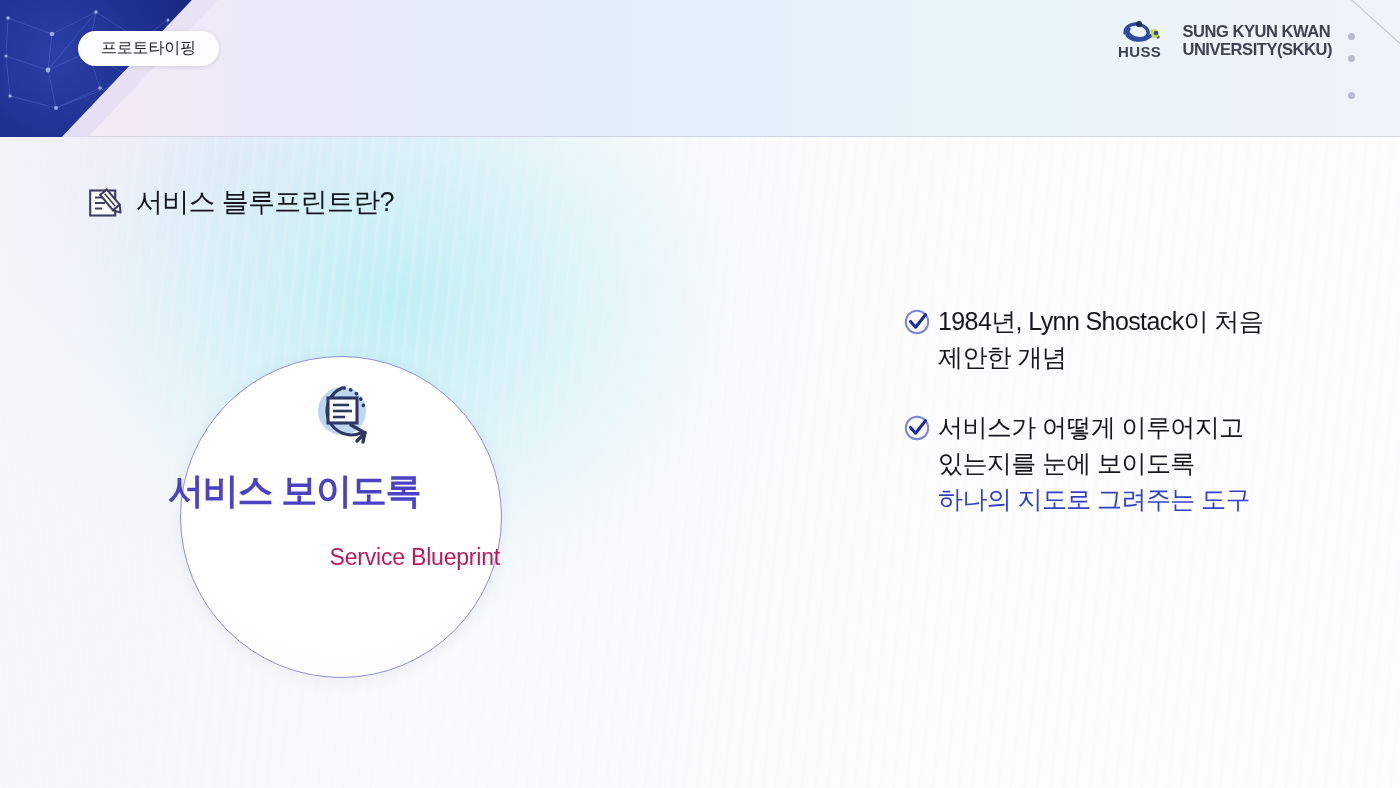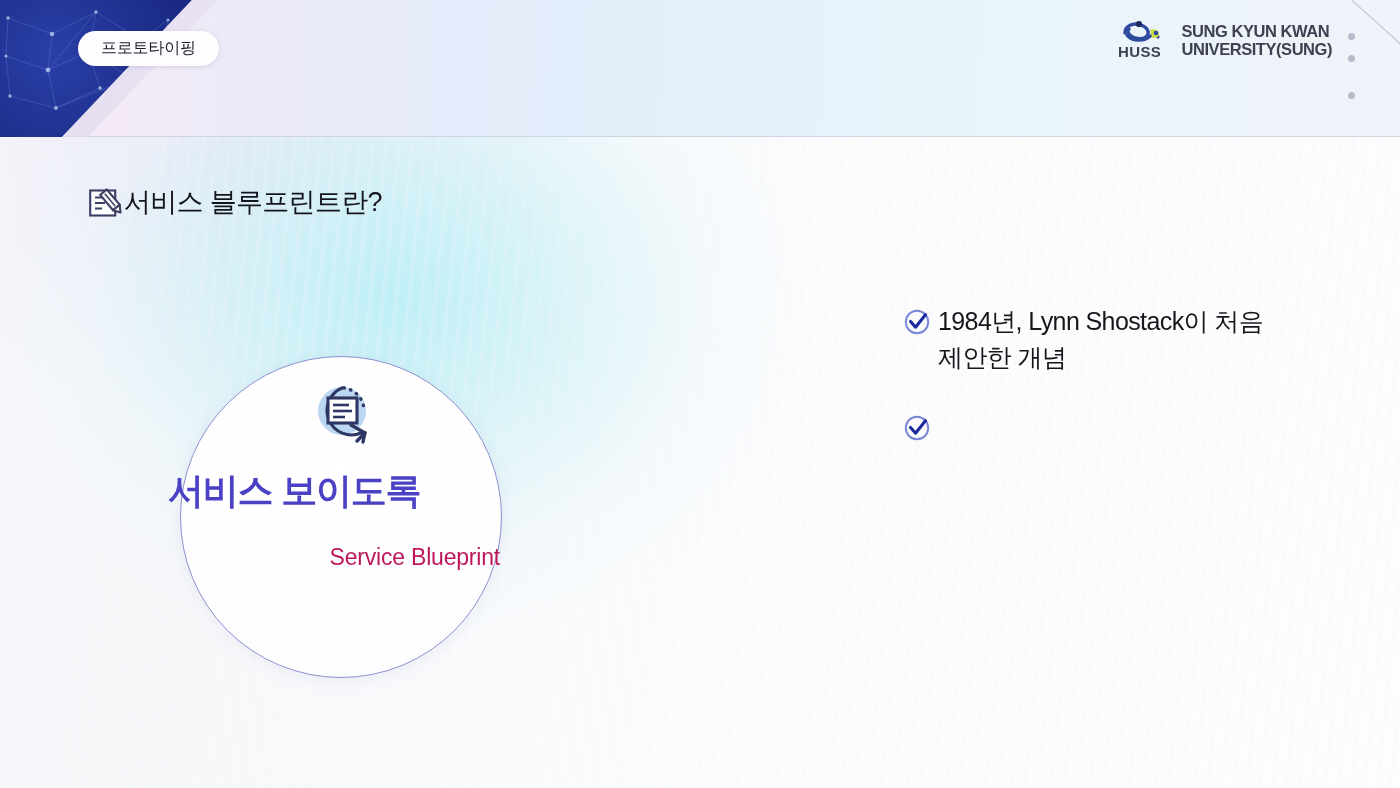--- a/index.html
+++ b/index.html
@@ -166,21 +166,21 @@
     transform-origin: right center;
     z-index: 4;
   }
 
   
   .section-head {
     position: absolute;
     left: 88px; top: 184px;
     display: flex;
     align-items: center;
-    gap: 0;
+    gap: 12px;
     z-index: 5;
   }
   .memo-icon { display: block; }
   .section-head-text {
     font-size: 27px;
     color: #14151c;
     letter-spacing: -0.7px;
     white-space: nowrap;
   }
 
@@ -309,21 +309,21 @@
     <svg class="logo-mark" width="56" height="42" viewBox="0 0 56 42">
       <path d="M8 14 C8 7, 16 3, 24 6 C30 8, 33 13, 30 17 C27 21, 18 20, 14 17 C11 15, 10 12, 12 10" fill="none" stroke="#2f4a9e" stroke-width="3.4" stroke-linecap="round"></path>
       <path d="M10 16 C14 22, 26 23, 32 18 C36 14.5, 40 15, 41 18" fill="none" stroke="#2f4a9e" stroke-width="3.2" stroke-linecap="round"></path>
       <circle cx="22" cy="5" r="3.1" fill="#1d2b5e"></circle>
       <path d="M33 11 C37 9, 42 11, 42 15 C42 18.5, 38 20, 35 18.5" fill="#cddb4a"></path>
       <circle cx="39" cy="14" r="2.3" fill="#2f4a9e"></circle>
       <text x="1" y="38" font-family="'Liberation Sans', sans-serif" font-size="15" font-weight="700" fill="#3d4152" letter-spacing="0.4">HUSS</text>
     </svg>
     <div class="logo-text">
       <span>SUNG KYUN KWAN</span>
-      <span>UNIVERSITY(SUNG)</span>
+      <span>UNIVERSITY(SKKU)</span>
     </div>
   </div>
 
   <div class="deco-dot" style="left:1348px; top:33px;"></div>
   <div class="deco-dot" style="left:1348px; top:55px;"></div>
   <div class="deco-dot" style="left:1348px; top:92px;"></div>
   <div class="deco-diag"></div>
 
   <div class="section-head">
     <svg class="memo-icon" width="36" height="33" viewBox="0 0 36 33">
@@ -368,17 +368,22 @@
         <div class="bullet-line">1984년, Lynn Shostack이 처음</div>
         <div class="bullet-line">제안한 개념</div>
       </div>
     </div>
 
     <div class="bullet">
       <svg class="check-icon" width="28" height="28" viewBox="0 0 28 28">
         <circle cx="14" cy="14" r="11.2" fill="none" stroke="#7a86d6" stroke-width="2"></circle>
         <path d="M7.5 13.4 L12.6 19.2 L22.5 6.6" fill="none" stroke="#1b2aa0" stroke-width="3.1" stroke-linecap="round" stroke-linejoin="round"></path>
       </svg>
+      <div class="bullet-lines">
+        <div class="bullet-line">서비스가 어떻게 이루어지고</div>
+        <div class="bullet-line">있는지를 눈에 보이도록</div>
+        <div class="bullet-line accent">하나의 지도로 그려주는 도구</div>
+      </div>
     </div>
 
   </div>
 
 </div>
 
 </body></html>

